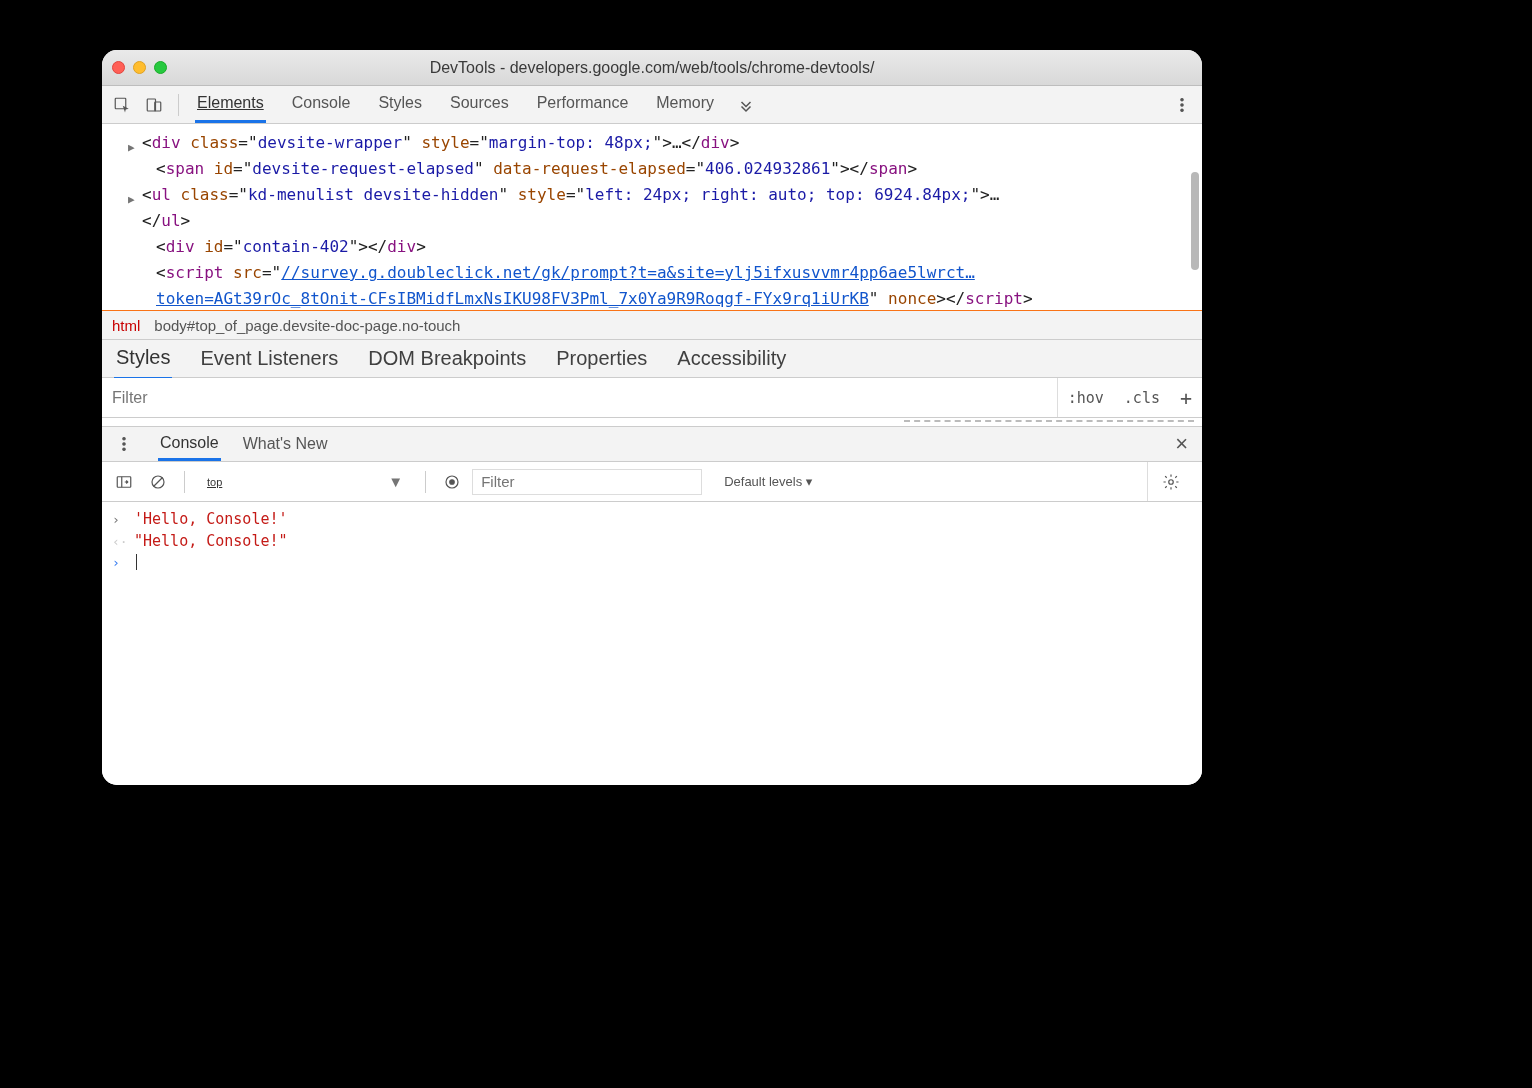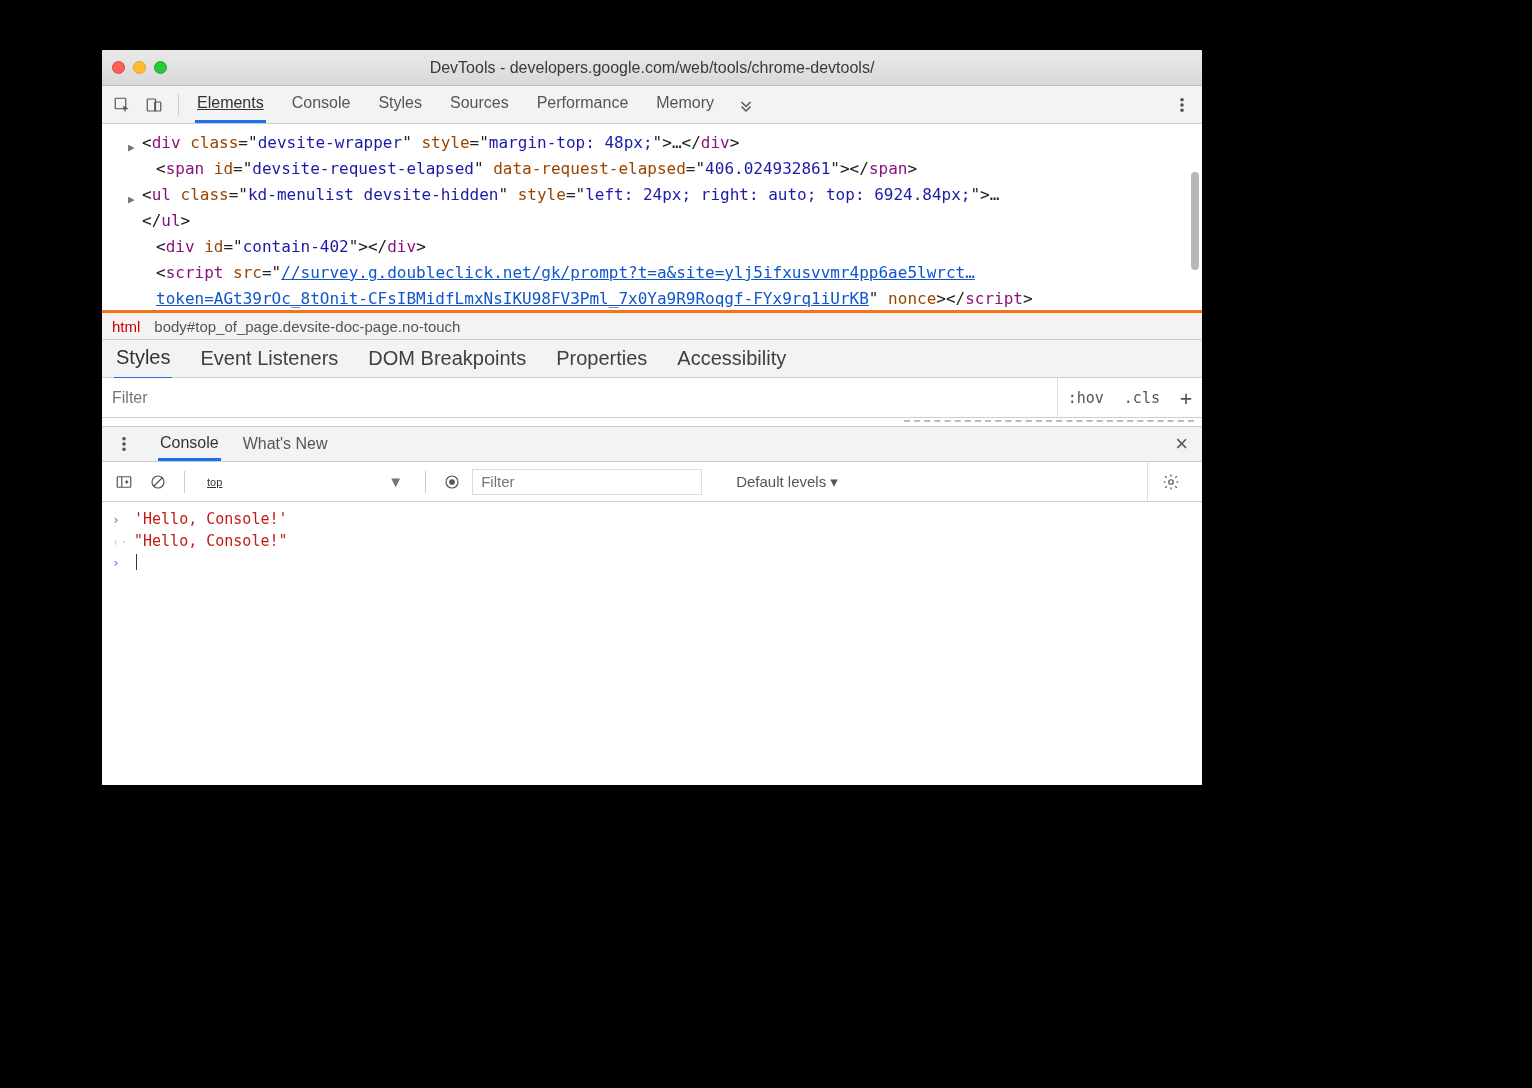--- a/index.html
+++ b/index.html
@@ -11,21 +11,21 @@
     font-size: 15px;
     color: #303942;
   }
   .window {
     position: absolute;
     left: 102px;
     top: 50px;
     width: 1100px;
     height: 735px;
     background: #fff;
-    border-radius: 0;
+    border-radius: 15px;
     box-shadow: 0 25px 60px rgba(0,0,0,0.55);
     overflow: hidden;
     display: flex;
     flex-direction: column;
   }
   .titlebar {
     height: 36px;
     background: linear-gradient(#eaeaea,#d8d8d8);
     border-bottom: 1px solid #bdbdbd;
     display: flex;
@@ -72,21 +72,21 @@
   .tri { position:absolute; left:-14px; top:5px; color:#757575; font-size:11px;}
   .p-tag { color:#881280;}
   .p-attr { color:#994500;}
   .p-val { color:#1a1aa6;}
   .p-text { color:#222;}
   .p-link { color:#1155cc; text-decoration: underline;}
   .scroll-thumb { position:absolute; right:3px; top:48px; width:8px; height:98px; background:#b8b8b8; border-radius:4px;}
   .breadcrumb {
     height: 30px;
     background:#f3f3f3;
-    border-top:3px solid #f97316;
+    border-top:1px solid #f97316;
     border-bottom:1px solid #ccc;
     display:flex;
     align-items:center;
     font-size:15px;
     padding:0 10px;
     gap: 14px;
   }
   .bc-item { color:#555;}
   .bc-item.first { color:#c80000;}
   .subtabs {
@@ -139,21 +139,21 @@
     border-bottom:1px solid #ccc;
     display:flex;
     align-items:center;
     padding:0 8px;
     gap: 6px;
   }
   .ctx { display:flex; align-items:center; gap:6px; padding:0 10px;}
   .ctxtxt { font-size:11px; color:#333;text-decoration:underline;}
   .dd { color:#757575;}
   .cfilter { border:1px solid #ddd; height:26px; width:230px; padding:0 8px; font-size:15px; color:#555; outline:none;}
-  .levels { margin-left:28px; font-size:15px; color:#555;}
+  .levels { margin-left:16px; font-size:13px; color:#555;}
   .gear { margin-left:auto; border-left:1px solid #ddd; height:100%; display:flex; align-items:center; padding:0 14px;}
   .console-body {
     flex:1;
     background:#fff;
     font-family: Menlo, Consolas, monospace;
     font-size:15px;
     padding: 6px 0;
   }
   .crow { display:flex; align-items:center; padding: 2px 10px; gap:8px;}
   .carrot { width:14px; color:#757575; font-size:13px;}

